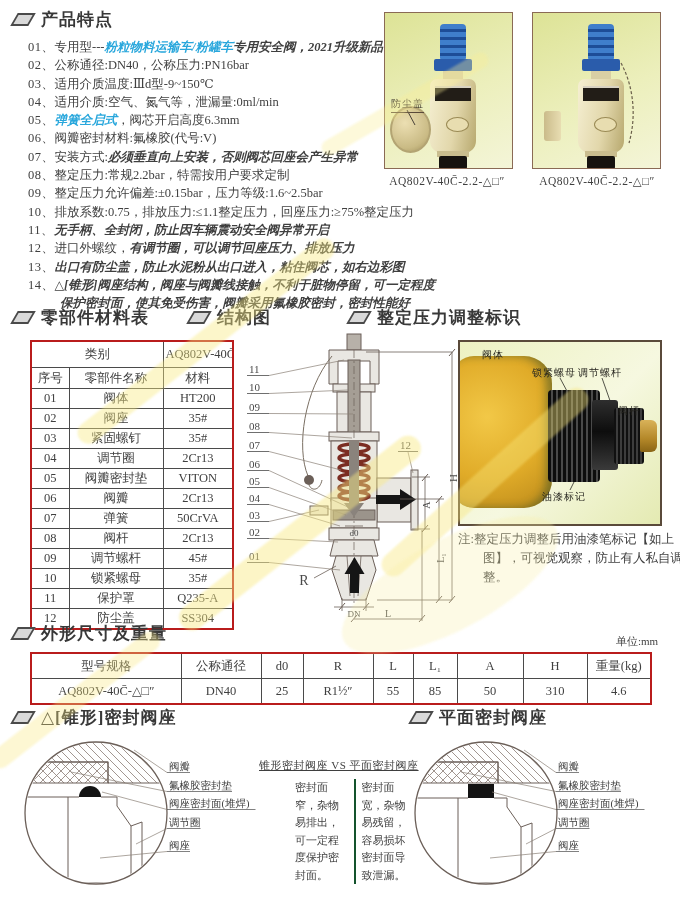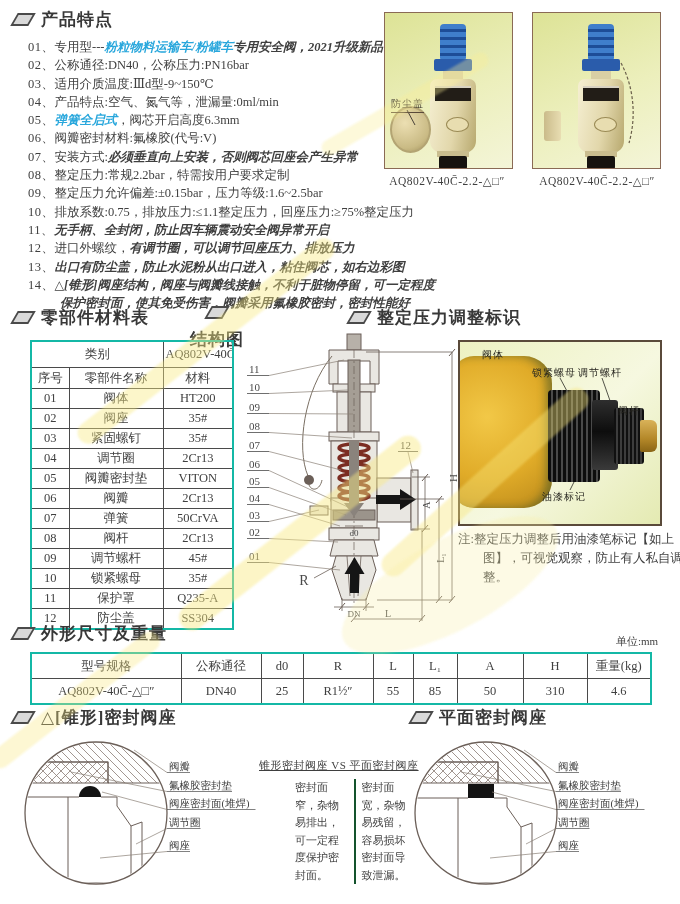--- a/index.html
+++ b/index.html
@@ -36,21 +36,21 @@
     border:2px solid #b3a473;}
   .outlet-stub{left:11px;top:98px;width:17px;height:30px;border-radius:3px;
     background:linear-gradient(90deg,#cabb8a,#e8ddb2);}
   .logo-oval{left:61px;top:104px;width:21px;height:13px;border:1px solid #9a8a55;border-radius:50%;background:#e8ddb0;}
   .bstep{left:52px;top:138px;width:32px;height:6px;background:#c9bd8e;}
   .bnut{left:54px;top:143px;width:28px;height:13px;background:#16130f;border-radius:2px;}
   .dustcap-label{position:absolute;left:6px;top:84px;font-size:10px;color:#3a332c;letter-spacing:1px;border-bottom:1px solid #5a4a3a;padding-bottom:1px;}
   .photo svg{position:absolute;left:0;top:0;}
   
   .tbl{border-collapse:collapse;font-size:12.5px;color:#3f3f3f;text-align:center;
-    border:2px solid #14b8a6;table-layout:fixed;}
+    border:2px solid #b91c1c;table-layout:fixed;}
   .tbl td{border:1px solid #4a4a4a;padding:0 2px;white-space:nowrap;overflow:hidden;}
   
   #adjust-photo{position:absolute;left:458px;top:340px;width:200px;height:182px;border:2px solid #5a4a3a;
     background:linear-gradient(135deg,#edf2c2 0%,#f6f8e0 55%,#e4eab2 100%);overflow:hidden;}
   .ap{position:absolute;}
   .ap-body{left:-8px;top:14px;width:100px;height:152px;border-radius:22px 28px 28px 22px;
     background:radial-gradient(circle at 35% 40%,#f2c847 0%,#e0ab28 55%,#b9881a 100%);
     box-shadow:inset -6px 0 8px rgba(40,70,40,.45);}
   .ap-bigthread{left:88px;top:48px;width:52px;height:92px;border-radius:4px;
     background:repeating-linear-gradient(90deg,#0d0d0d 0 3px,#4a4a4a 3px 5px);}
@@ -86,21 +86,21 @@
 <div class="wm" style="left:330px;top:540px;width:240px;height:90px;background:rgba(250,240,170,.30);transform:rotate(-28deg);border-radius:50%;"></div>
 
 <div class="sec-h" style="left:14px;top:8px;">
   <span class="sec-icon"></span>
   <span class="sec-title">产品特点</span>
 </div>
 <div id="features-list">
     <div class="feat"><span class="num">01、</span><span class="">专用型---</span><span class="blue b">粉粒物料运输车/粉罐车</span><span class="b">专用安全阀，2021升级新品</span></div>
     <div class="feat"><span class="num">02、</span><span class="">公称通径:DN40，公称压力:PN16bar</span></div>
     <div class="feat"><span class="num">03、</span><span class="">适用介质温度:Ⅲd型-9~150℃</span></div>
-    <div class="feat"><span class="num">04、</span><span class="">产品特点:空气、氮气等，泄漏量:0ml/min</span></div>
+    <div class="feat"><span class="num">04、</span><span class="">适用介质:空气、氮气等，泄漏量:0ml/min</span></div>
     <div class="feat"><span class="num">05、</span><span class="blue b">弹簧全启式</span><span class="">，阀芯开启高度6.3mm</span></div>
     <div class="feat"><span class="num">06、</span><span class="">阀瓣密封材料:氟橡胶(代号:V)</span></div>
     <div class="feat"><span class="num">07、</span><span class="">安装方式:</span><span class="b">必须垂直向上安装，否则阀芯回座会产生异常</span></div>
     <div class="feat"><span class="num">08、</span><span class="">整定压力:常规2.2bar，特需按用户要求定制</span></div>
     <div class="feat"><span class="num">09、</span><span class="">整定压力允许偏差:±0.15bar，压力等级:1.6~2.5bar</span></div>
     <div class="feat"><span class="num">10、</span><span class="">排放系数:0.75，排放压力:≤1.1整定压力，回座压力:≥75%整定压力</span></div>
     <div class="feat"><span class="num">11、</span><span class="b">无手柄、全封闭，防止因车辆震动安全阀异常开启</span></div>
     <div class="feat"><span class="num">12、</span><span class="">进口外螺纹，</span><span class="b">有调节圈，可以调节回座压力、排放压力</span></div>
     <div class="feat"><span class="num">13、</span><span class="b">出口有防尘盖，防止水泥粉从出口进入，粘住阀芯，如右边彩图</span></div>
     <div class="feat"><span class="num">14、</span><span class="b">△[锥形]阀座结构，阀座与阀瓣线接触，不利于脏物停留，可一定程度保护密封面，使其免受伤害，阀瓣采用氟橡胶密封，密封性能好</span></div>
@@ -135,21 +135,21 @@
     <path d="M88,50 C100,72 104,102 96,130" stroke="#6a5f4a" stroke-width="1.2" fill="none" stroke-dasharray="3,2"></path>
   </svg>
 </div>
 <div class="caption" style="left:372px;top:174px;">AQ802V-40C̄-2.2-△□″</div>
 <div class="caption" style="left:522px;top:174px;">AQ802V-40C̄-2.2-△□″</div>
 
 <div class="sec-h" style="left:14px;top:306px;">
   <span class="sec-icon"></span>
   <span class="sec-title">零部件材料表</span>
 </div>
-<div class="sec-h" style="left:190px;top:306px;flex-direction:column;">
+<div class="sec-h" style="left:190px;top:306px;">
   <span class="sec-icon"></span>
   <span class="sec-title">结构图</span>
 </div>
 <div class="sec-h" style="left:350px;top:306px;">
   <span class="sec-icon"></span>
   <span class="sec-title">整定压力调整标识</span>
 </div>
 
 <div style="position:absolute;left:30px;top:340px;">
   <table class="tbl" id="parts-table" style="width:202px;">

